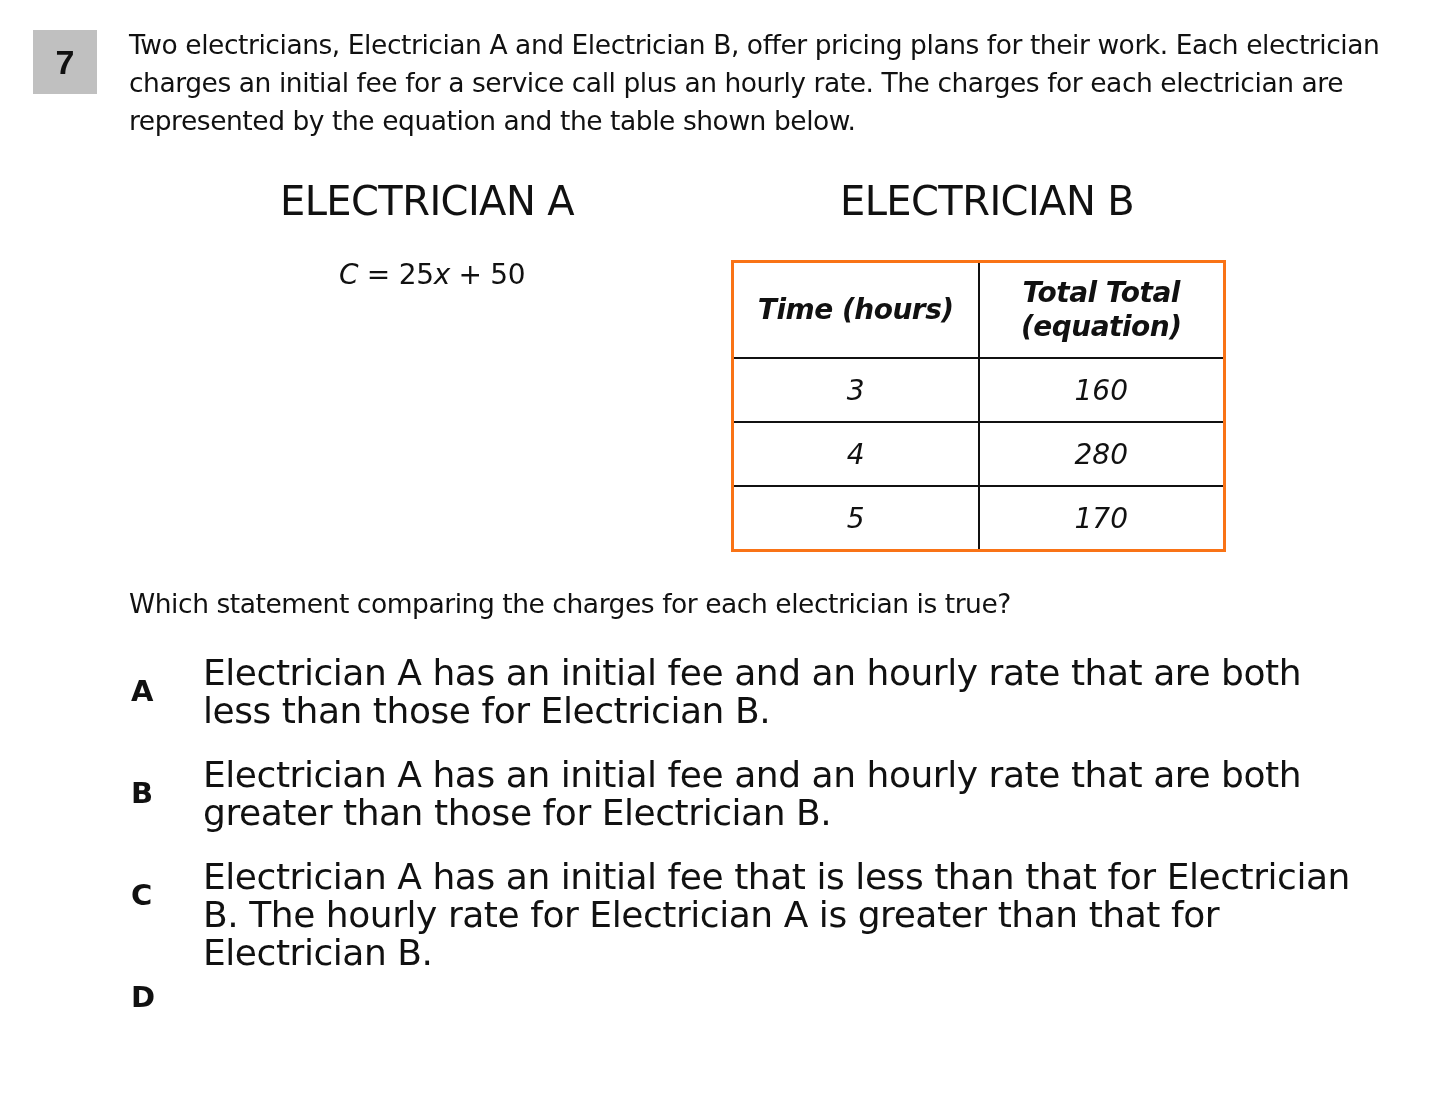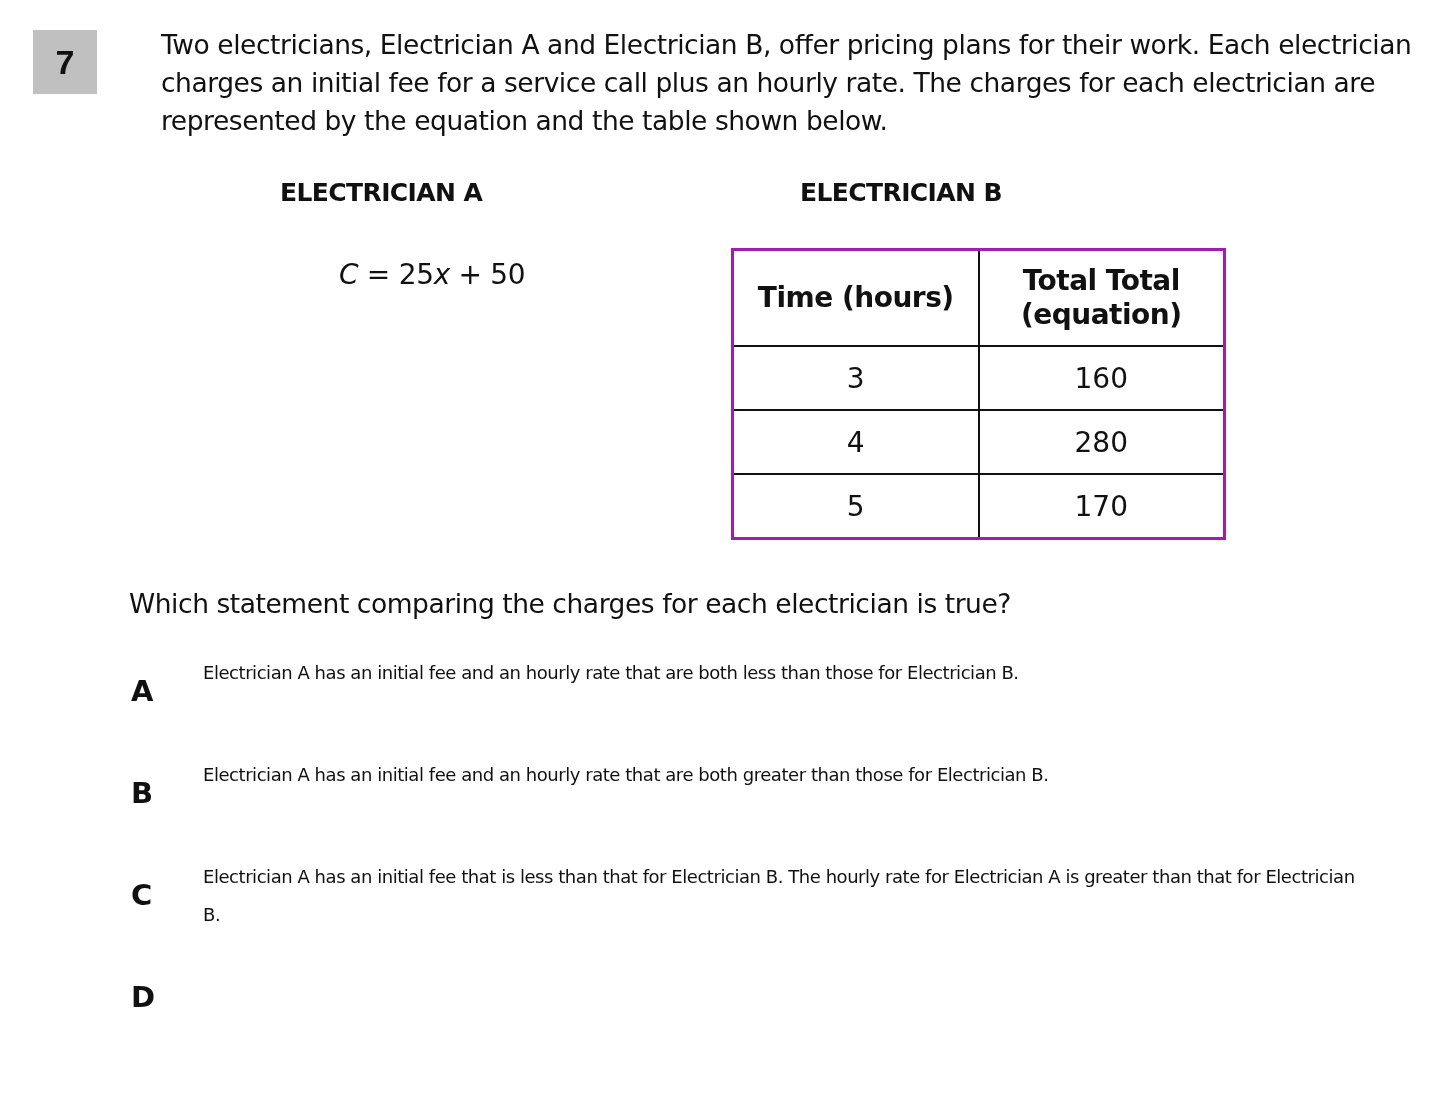--- a/index.html
+++ b/index.html
@@ -31,47 +31,47 @@
       color: #111;
     }
     .stem {
       position: absolute;
       left: 129px;
       top: 26px;
       width: 1260px;
       font-size: 26.5px;
       line-height: 38px;
       letter-spacing: -0.45px;
-      margin-left: 32px;
     }
     .heading {
       position: absolute;
-      font-weight: bold;
-      font-size: 25px;
+      font-weight: normal;
+      font-size: 40px;
       letter-spacing: -0.6px;
       top: 178px;
       white-space: nowrap;
     }
     .heading-a { left: 280px; }
-    .heading-b { left: 800px; }
+    .heading-b { left: 840px; }
     .equation {
       position: absolute;
       left: 339px;
       top: 258px;
       font-size: 28px;
       letter-spacing: -0.3px;
       white-space: nowrap;
     }
     .equation i { font-style: italic; }
     table.tbl {
       position: absolute;
       left: 731px;
-      top: 248px;
+      top: 260px;
       border-collapse: collapse;
-      border: 3px solid #a21caf;
+      border: 3px solid #f97316;
+      font-style: italic;
     }
     table.tbl th, table.tbl td {
       border: 2px solid #111;
       text-align: center;
       padding: 0;
     }
     table.tbl th {
       font-weight: bold;
       font-size: 28px;
       line-height: 34px;
@@ -104,21 +104,21 @@
       left: 2px;
       top: 20px;
       font-weight: bold;
       font-size: 29px;
     }
     .choice-text {
       position: absolute;
       left: 74px;
       top: 0;
       width: 1170px;
-      font-size: 18px;
+      font-size: 36px;
       line-height: 38px;
       letter-spacing: -0.45px;
     }
   </style>
 </head>
 <body>
 
 <div class="qnum">
   <span>7</span>
 </div>

